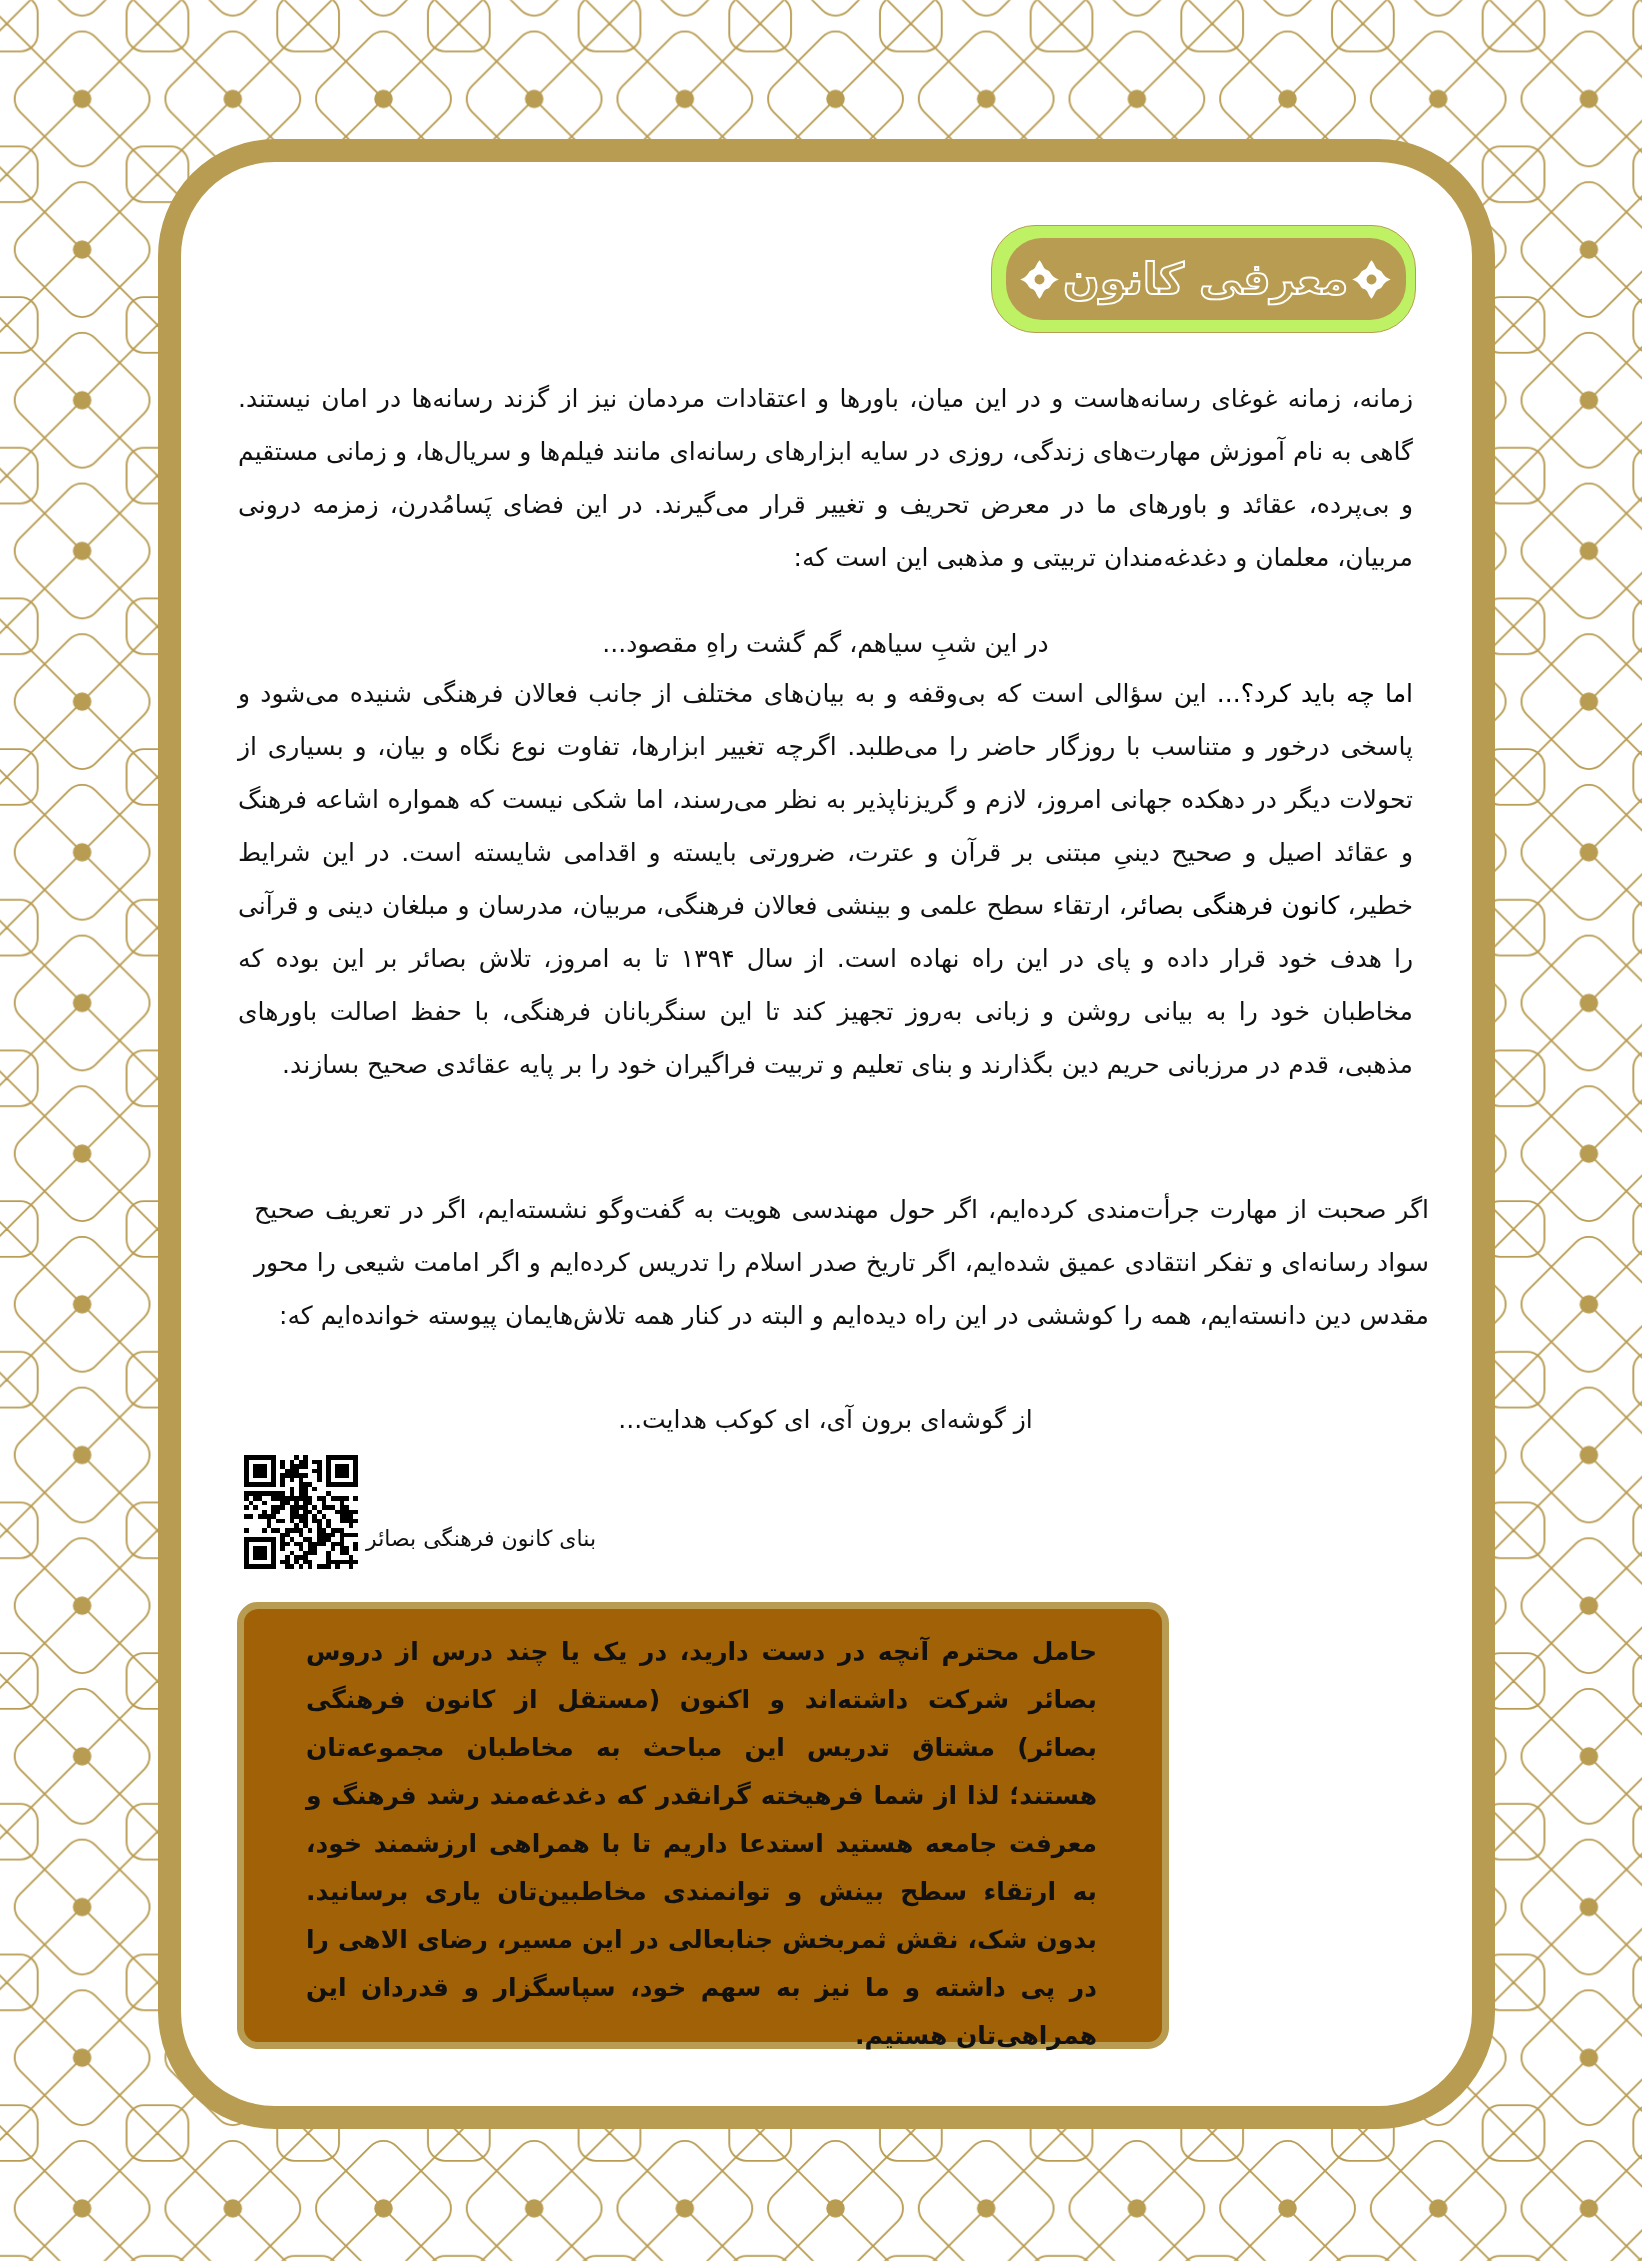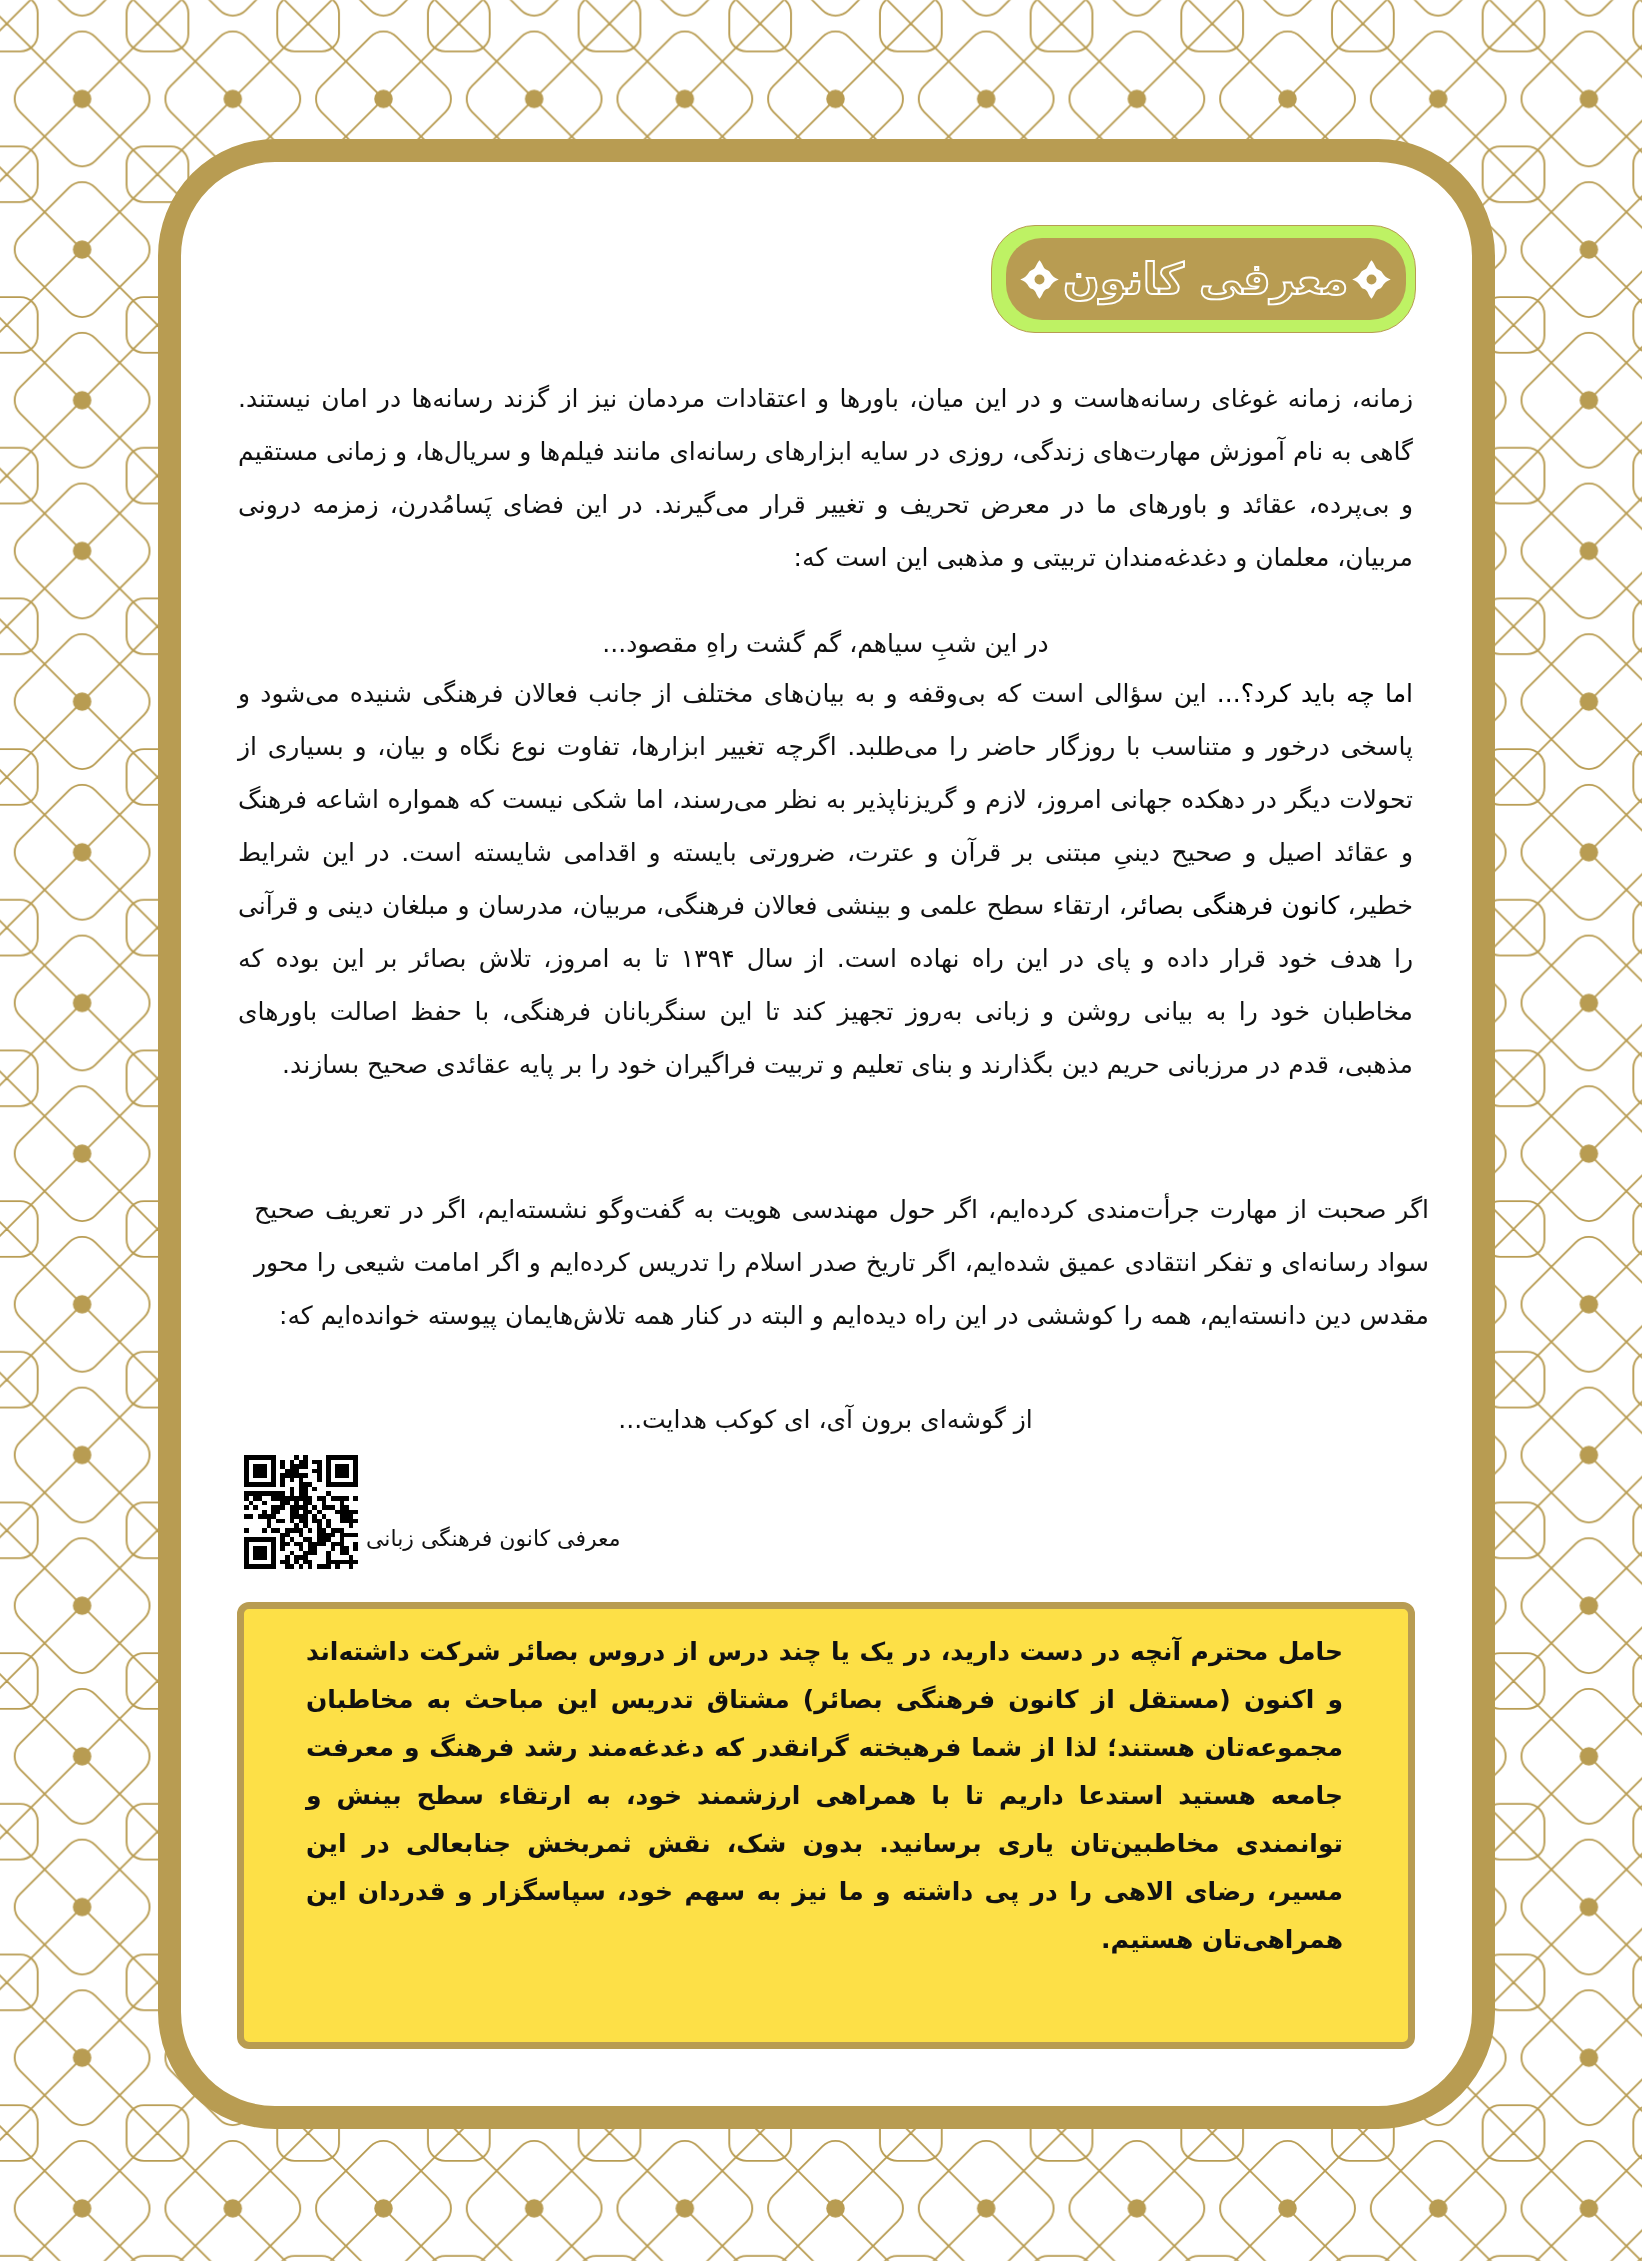--- a/index.html
+++ b/index.html
@@ -41,22 +41,22 @@
     .p2 { top: 667px; }
     .p3 { top: 1167px; }
     .q2 { top: 1393px; text-align: center; text-align-last: center; }
     .accent { color: #000000; }
     .qr-wrap { position: absolute; left: 244px; top: 1455px; width: 114px; height: 114px; }
     .qr-caption {
       position: absolute; left: 366px; top: 1526px; direction: rtl;
       font-family: "DejaVu Sans", sans-serif; font-size: 22px; color: #111;
     }
     .callout {
-      position: absolute; left: 237px; top: 1602px; width: 1178px; height: 447px;
-      box-sizing: border-box; border: 7.4px solid #b89c52; border-radius: 12px; background: #fde047;
+      position: absolute; left: 237px; top: 1602px; width: 932px; height: 447px;
+      box-sizing: border-box; border: 7.4px solid #b89c52; border-radius: 21px; background: #a16207;
     }
     .callout-text {
       position: absolute; left: 62px; right: 65px; top: 18.5px;
       direction: rtl; text-align: justify; text-align-last: right;
       font-family: "DejaVu Sans", sans-serif; font-size: 25px; font-weight: bold; line-height: 48px; color: #111;
     }
   </style>
 </head>
 <body>
 
@@ -429,18 +429,18 @@
       <rect x="10" y="24" width="1" height="1" fill="#000"></rect>
       <rect x="12" y="24" width="1" height="1" fill="#000"></rect>
       <rect x="14" y="24" width="1" height="1" fill="#000"></rect>
       <rect x="16" y="24" width="1" height="1" fill="#000"></rect>
       <rect x="17" y="24" width="1" height="1" fill="#000"></rect>
       <rect x="18" y="24" width="1" height="1" fill="#000"></rect>
       <rect x="20" y="24" width="1" height="1" fill="#000"></rect>
       <rect x="23" y="24" width="1" height="1" fill="#000"></rect>
     </svg>
 </div>
-<div class="qr-caption">معرفی کانون فرهنگی زبانی</div>
+<div class="qr-caption">بنای کانون فرهنگی بصائر</div>
 
 <div class="callout">
   <p class="callout-text" style="margin:0">حامل محترم آنچه در دست دارید، در یک یا چند درس از دروس بصائر شرکت داشته‌اند و اکنون (مستقل از کانون فرهنگی بصائر) مشتاق تدریس این مباحث به مخاطبان مجموعه‌تان هستند؛ لذا از شما فرهیخته گرانقدر که دغدغه‌مند رشد فرهنگ و معرفت جامعه هستید استدعا داریم تا با همراهی ارزشمند خود، به ارتقاء سطح بینش و توانمندی مخاطبین‌تان یاری برسانید. بدون شک، نقش ثمربخش جنابعالی در این مسیر، رضای الاهی را در پی داشته و ما نیز به سهم خود، سپاسگزار و قدردان این همراهی‌تان هستیم.</p>
 </div>
 
 
 </body></html>

